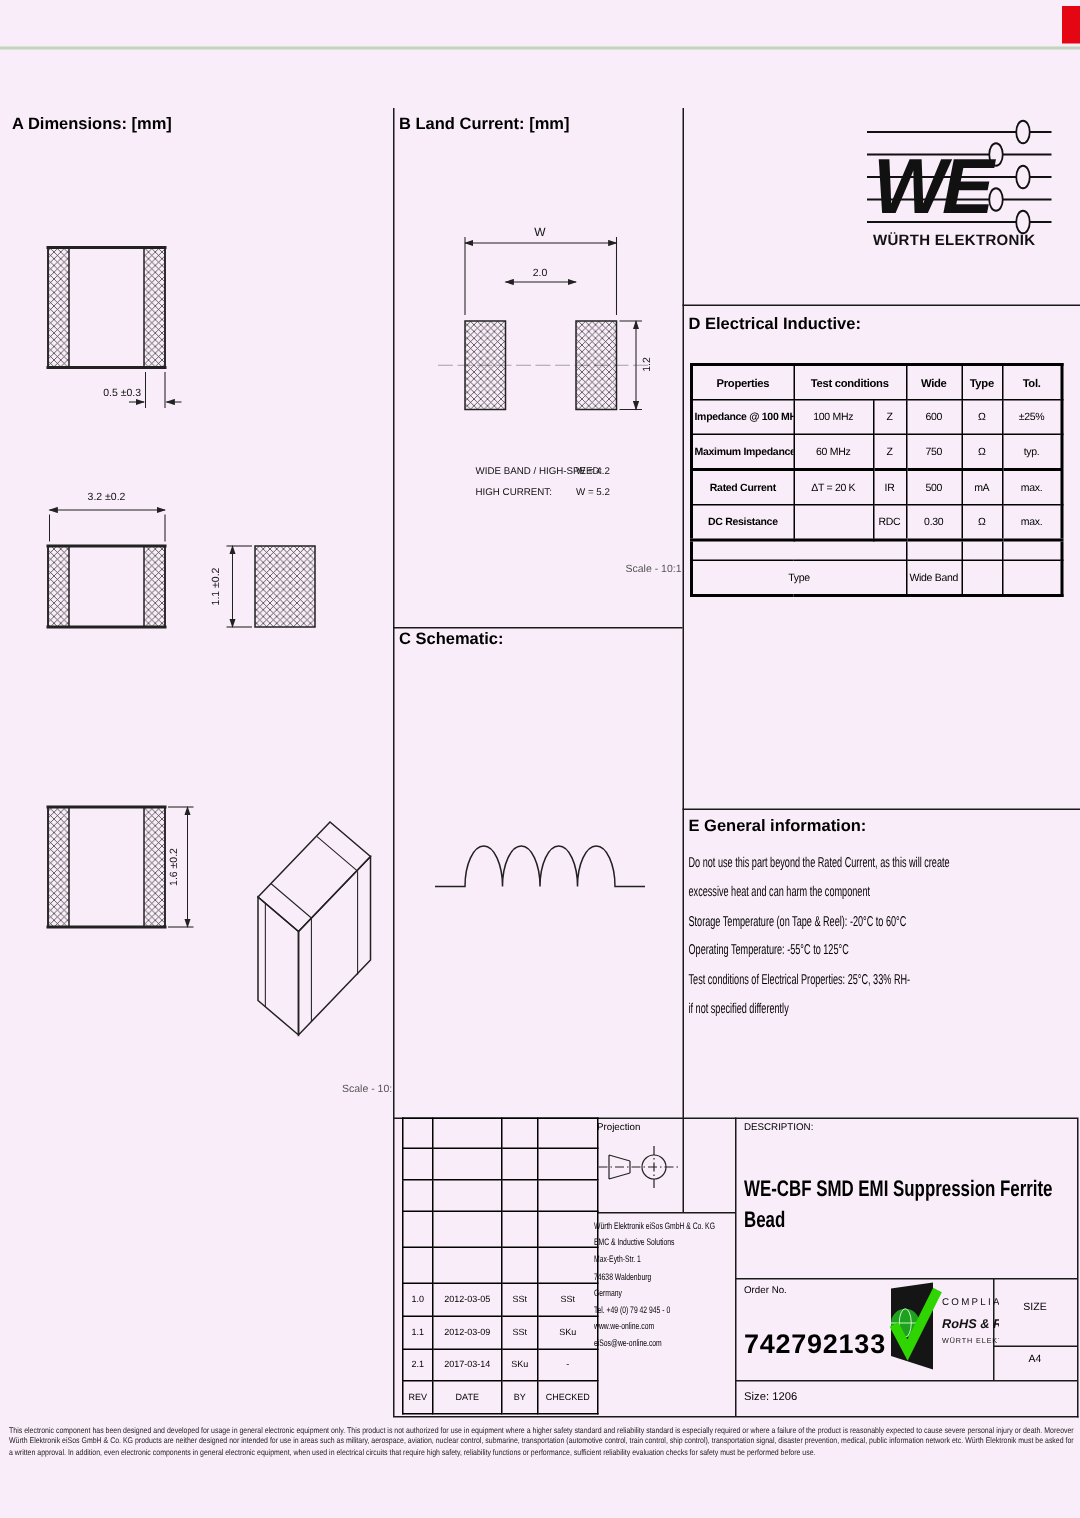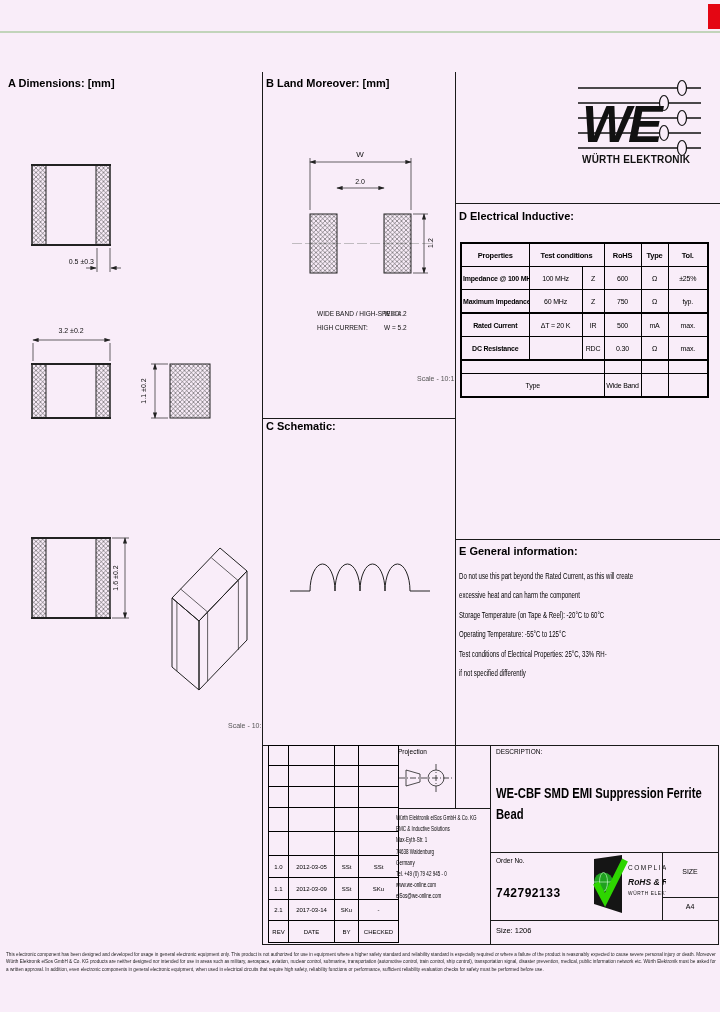--- a/index.html
+++ b/index.html
@@ -28,38 +28,38 @@
   
   .rtable{position:absolute;left:268px;top:745px;border-collapse:collapse;font-size:6px;table-layout:fixed;}
   .rtable td{border:1px solid #000;text-align:center;padding:0;overflow:hidden;white-space:nowrap;}
   .addr{position:absolute;left:396px;top:812px;width:132px;font-size:6.3px;line-height:11.2px;
         transform:scaleX(.72);transform-origin:0 0;white-space:nowrap;}
   .einfo{position:absolute;left:459px;top:566px;width:320px;font-size:9.5px;line-height:19.4px;
          transform:scaleX(.64);transform-origin:0 0;white-space:nowrap;}
   .tiny{font-size:6.5px;}
   .desc-title{position:absolute;left:496px;top:782px;width:300px;font-size:15px;font-weight:bold;
               line-height:21px;transform:scaleX(.75);transform-origin:0 0;}
-  .order-no{position:absolute;left:496px;top:886px;font-size:12px;font-weight:bold;letter-spacing:.5px;}
+  .order-no{position:absolute;left:496px;top:886px;font-size:18px;font-weight:bold;letter-spacing:.5px;}
   .size-cell{position:absolute;left:662px;width:56px;text-align:center;font-size:7px;}
   .size-row{position:absolute;left:496px;top:926px;font-size:7.5px;}
   .proj-label{position:absolute;left:398px;top:748px;font-size:6.5px;}
   .disclaimer{position:absolute;left:6px;top:951px;width:840px;font-size:5.5px;line-height:7.3px;
               color:#222;text-align:justify;transform:scaleX(.845);transform-origin:0 0;}
   .scale-note{fill:#555;}
 </style>
 </head>
 <body>
 
 <div class="page">
 
   <div class="redsq"></div>
   <div class="toprule"></div>
 
   <div class="sec-title" style="left:8px;top:77px">A Dimensions: [mm]</div>
-  <div class="sec-title" style="left:266px;top:77px">B Land Moreover: [mm]</div>
+  <div class="sec-title" style="left:266px;top:77px">B Land Current: [mm]</div>
   <div class="sec-title" style="left:266px;top:420px">C Schematic:</div>
   <div class="sec-title" style="left:459px;top:210px">D Electrical Inductive:</div>
   <div class="sec-title" style="left:459px;top:545px">E General information:</div>
 
   <div class="vl" style="left:262px;top:72px;height:872px"></div>
   <div class="vl" style="left:455px;top:72px;height:736px"></div>
   <div class="hl" style="left:455px;top:203px;width:265px"></div>
   <div class="hl" style="left:262px;top:418px;width:193px"></div>
   <div class="hl" style="left:455px;top:539px;width:265px"></div>
   <div class="hl" style="left:262px;top:745px;width:456px"></div>
@@ -209,21 +209,21 @@
         <col style="width:53px">
         <col style="width:22px">
       <col style="width:37px">
         <col style="width:27px">
         <col style="width:40px">
     </colgroup>
     <tbody>
         <tr class="hdr">
       <td>Properties</td>
       <td colspan="2">Test conditions</td>
-      <td>RoHS</td>
+      <td>Wide</td>
       <td>Type</td>
       <td>Tol.</td>
     </tr>
     <tr>
       <td class="pn">Impedance @ 100 MHz</td>
       <td>100 MHz</td>
       <td>Z</td>
       <td>600</td>
       <td>Ω</td>
       <td>±25%</td>

